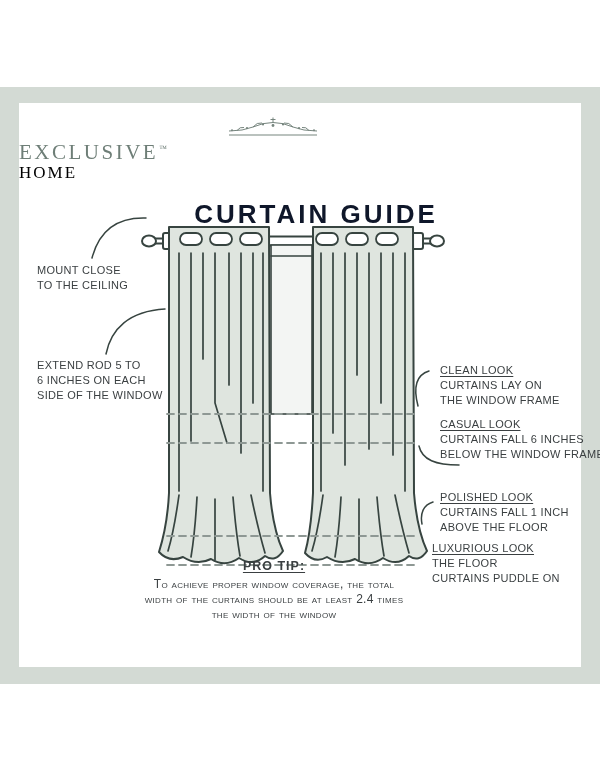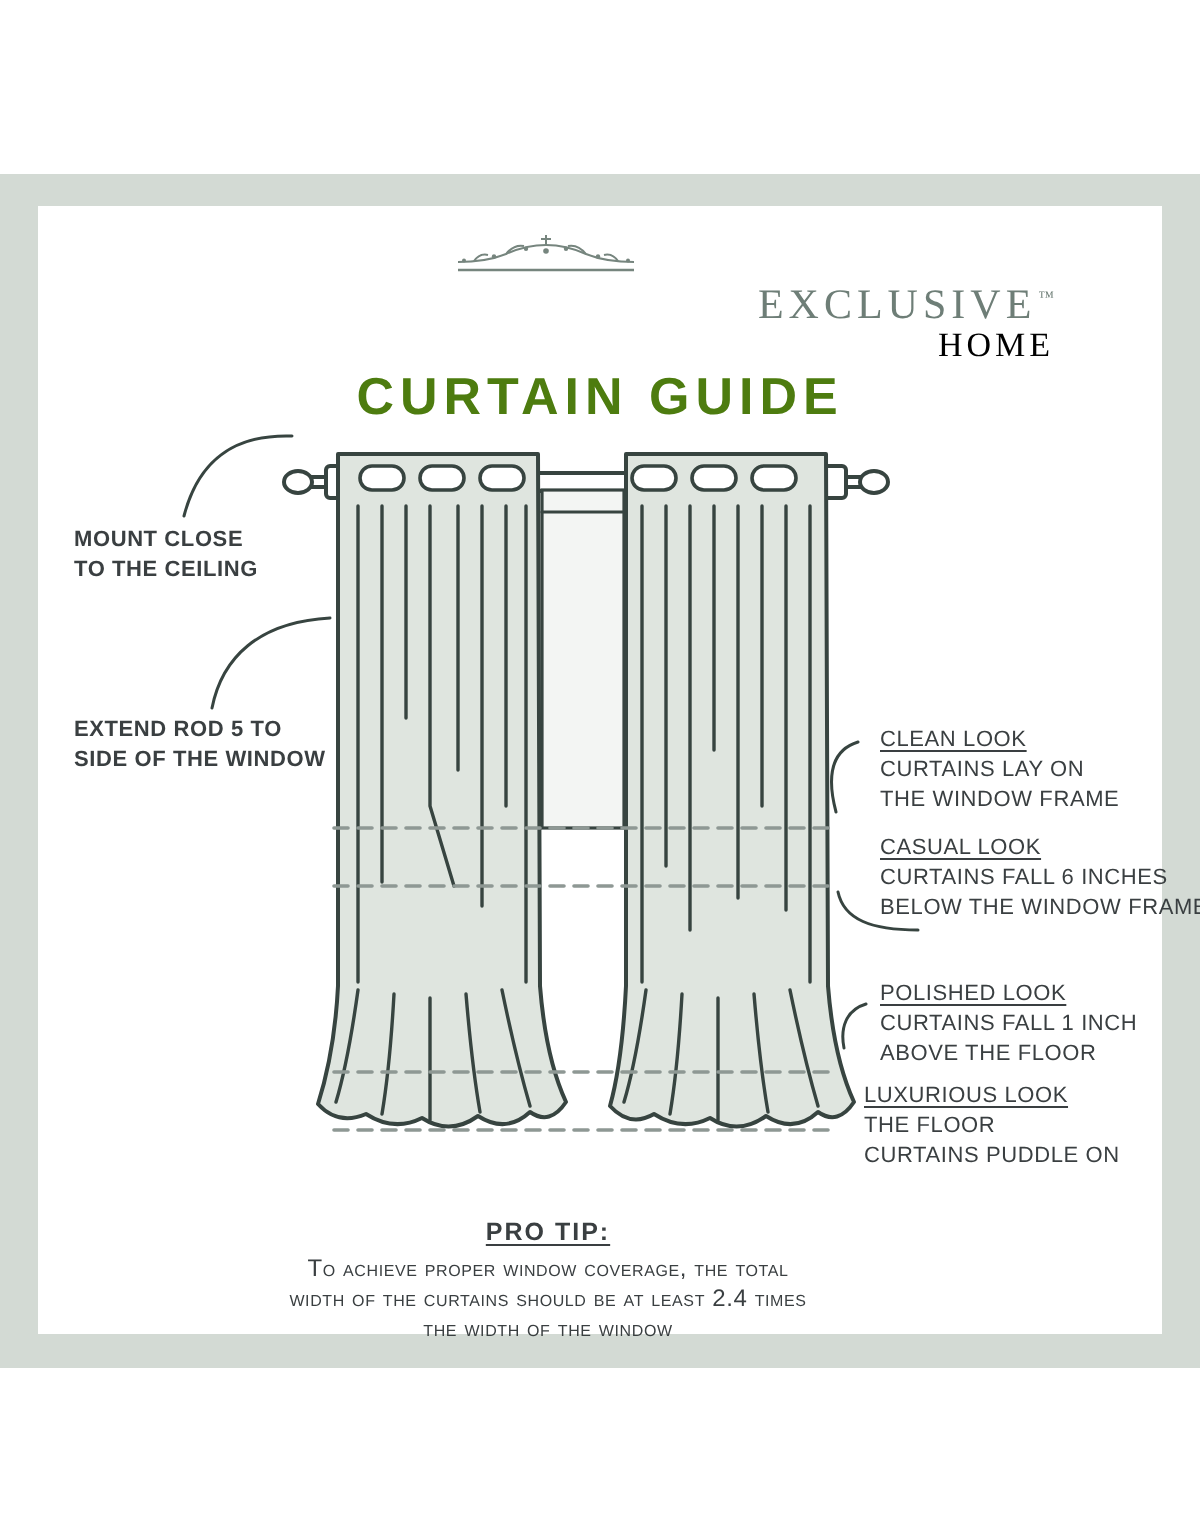--- a/index.html
+++ b/index.html
@@ -11,53 +11,53 @@
   }
   .band{
     position:absolute;left:0;top:87px;width:600px;height:597px;
     background:#d3dad4;
   }
   .card{
     position:absolute;left:19px;top:103px;width:562px;height:564px;
     background:#ffffff;
   }
   
-  .logo{position:absolute;left:0;top:12px;width:508px;text-align:right;color:#70807a;}
+  .logo{position:absolute;left:0;top:12px;width:508px;text-align:left;color:#70807a;}
   .crest{display:block;margin:0 auto 1px auto;}
   .brand-line1{
     font-family:"Liberation Serif", serif;
     font-size:21px;letter-spacing:2.5px;line-height:22px;color:#6e7e77;
   }
   .brand-line1 sup{font-size:8px;letter-spacing:0;vertical-align:8px;margin-left:1px;}
   .brand-line2{
     font-family:"Liberation Serif", serif;
     font-size:17px;letter-spacing:2px;line-height:19px;color:#000000;
   }
   .page-title{
-    position:absolute;left:0;top:80px;width:562px;margin:0;text-align:center;
-    font-size:26px;font-weight:bold;letter-spacing:3px;color:#4d7c0f;
+    position:absolute;left:0;top:80px;width:562px;margin:16px;text-align:center;
+    font-size:26px;font-weight:bold;letter-spacing:3px;color:#0f172a;
   }
   
   .illustration{position:absolute;left:0;top:0;width:562px;height:564px;pointer-events:none;}
   
   .note{
     position:absolute;font-size:11px;line-height:15px;letter-spacing:.3px;color:#3a3f41;
     white-space:nowrap;
   }
   .note .look-title{text-decoration:underline;text-underline-offset:2px;}
-  .note-left{text-align:left;font-weight:bold;}
+  .note-left{text-align:left;}
   .n-mount{left:18px;top:160px;}
   .n-extend{left:18px;top:255px;}
   .n-clean{left:421px;top:260px;}
   .n-casual{left:421px;top:314px;}
   .n-polished{left:421px;top:387px;}
   .n-luxurious{left:413px;top:438px;}
   
   .protip{
-    position:absolute;left:0;top:506px;width:510px;text-align:center;color:#3a3f41;
+    position:absolute;left:0;top:456px;width:510px;text-align:center;color:#3a3f41;
   }
   .protip-title{
     font-size:12.5px;font-weight:bold;letter-spacing:1px;
     text-decoration:underline;text-underline-offset:2px;margin-bottom:4px;
   }
   .protip-line{
     font-size:12px;line-height:15px;letter-spacing:.3px;font-variant:small-caps;
   }
 </style>
 </head>
@@ -184,20 +184,21 @@
       </g>
     </g>
   </svg>
 
   <div class="note note-left n-mount">
     <div>MOUNT CLOSE</div>
     <div>TO THE CEILING</div>
   </div>
   <div class="note note-left n-extend">
     <div>EXTEND ROD 5 TO</div>
+    <div>6 INCHES ON EACH</div>
     <div>SIDE OF THE WINDOW</div>
   </div>
 
   <div class="note n-clean">
     <div class="look-title">CLEAN LOOK</div>
     <div>CURTAINS LAY ON</div>
     <div>THE WINDOW FRAME</div>
   </div>
   <div class="note n-casual">
     <div class="look-title">CASUAL LOOK</div>

